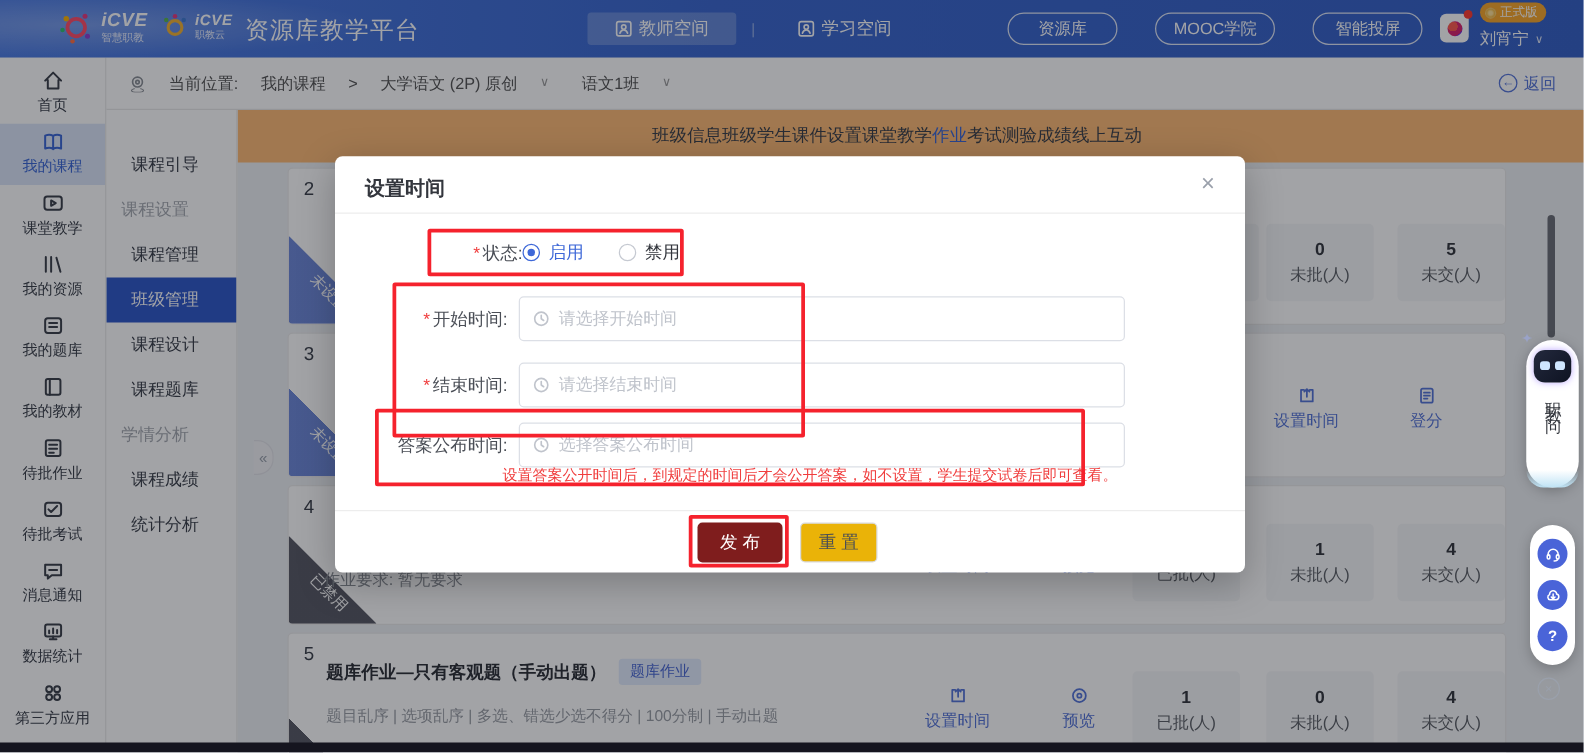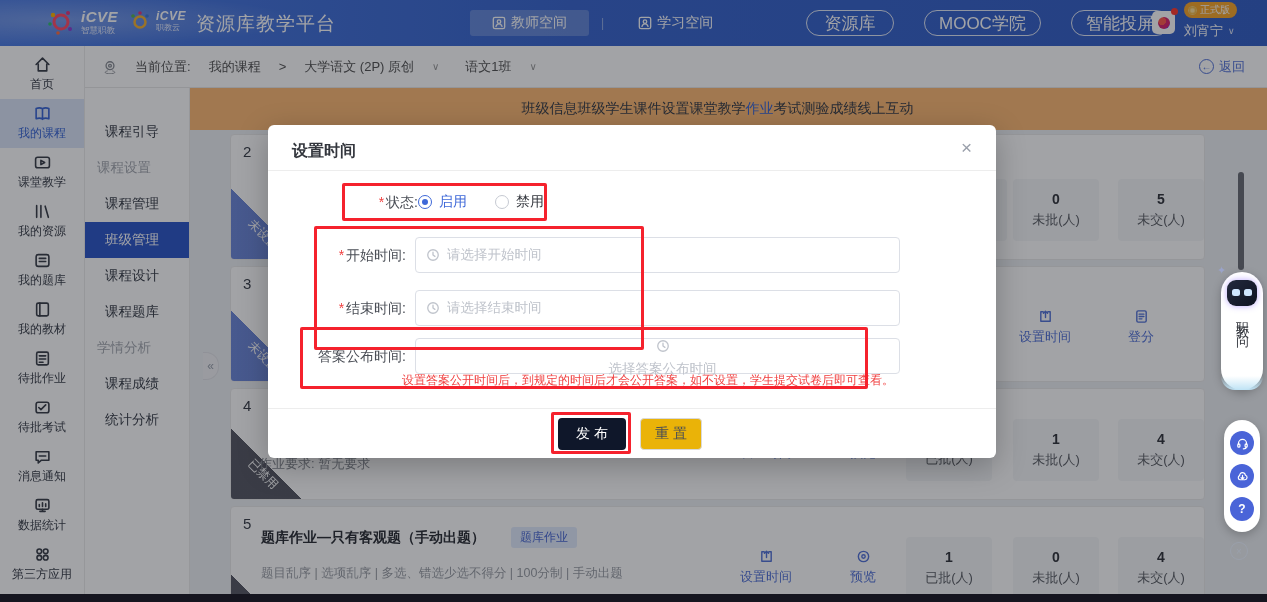--- a/index.html
+++ b/index.html
@@ -18,21 +18,21 @@
   .logo-brand { color:#fff; font-weight:bold; font-size:15px; font-style:italic; letter-spacing:.5px;}
   .logo-sub { color:#e8eeff; font-size:8.5px; margin-top:2px; }
   .logo2 .logo-brand { font-size:12px; } .logo2 .logo-sub{ font-size:8px; }
   .app-title { position:absolute; left:196px; top:11px; color:#fff; font-size:19px; letter-spacing:1px; }
   .space-nav { position:absolute; left:470px; top:10px; display:flex; align-items:center; gap:12px; }
   .space-btn { display:flex; align-items:center; gap:5px; color:#fff; font-size:14px; padding:4px 22px; border-radius:3px; cursor:pointer; }
   .space-btn.active { background:rgba(255,255,255,.22); }
   .nav-divider { color:rgba(255,255,255,.45); font-size:12px; }
   .pill-group { position:absolute; left:806px; top:10px; display:flex; gap:30px; }
   .pill { min-width:88px; height:26px; border:1px solid rgba(255,255,255,.85); border-radius:13px;
-          color:#fff; font-size:17px; display:flex; align-items:center; justify-content:center; padding:0 14px; cursor:pointer;}
+          color:#fff; font-size:13px; display:flex; align-items:center; justify-content:center; padding:0 14px; cursor:pointer;}
   .appicon { position:absolute; left:1152px; top:11px; width:23px; height:23px; background:#fff; border-radius:5px;
              display:flex; align-items:center; justify-content:center; cursor:pointer; }
   .appicon .dot { width:12px; height:12px; border-radius:50%;
              background:radial-gradient(circle at 35% 35%, #ff5a4e 0 35%, #d8246e 36% 70%, #7a2ccf 71%); }
   .appicon .badge-dot { position:absolute; right:-3px; top:-3px; width:7px; height:7px; background:#ff3b30; border-radius:50%; }
   .user { position:absolute; left:1184px; top:2px; display:flex; flex-direction:column; align-items:flex-start; cursor:pointer;}
   .ver-badge { display:flex; align-items:center; gap:3px; background:#f7a62b; color:#fff; font-size:10px;
                border-radius:8px; padding:1px 7px 1px 4px; }
   .medal { width:9px; height:9px; border-radius:50%; background:radial-gradient(circle,#ffe29a 30%,#f0b53a 70%); border:1px solid #fff3; }
   .user-name { color:#fff; font-size:13px; margin-top:4px; display:flex; gap:5px; align-items:center;}
@@ -79,21 +79,21 @@
   .corner span { position:absolute; left:-18px; bottom:16px; width:100px; transform:rotate(45deg);
                  color:#fff; font-size:12px; text-align:center; }
   .statbox { position:absolute; width:86px; height:62px; background:#f6f7f9; border-radius:4px;
              display:flex; flex-direction:column; align-items:center; justify-content:center; gap:4px; }
   .statbox .v { font-size:14px; color:#33363d; font-weight:bold; min-height:14px;}
   .statbox .l { font-size:13px; color:#5c6066; }
   .act { position:absolute; width:64px; display:flex; flex-direction:column; align-items:center; gap:4px;
          color:#5574d8; font-size:13px; cursor:pointer; }
   .act svg { width:15px; height:15px; stroke:#5574d8; }
   .note { position:absolute; font-size:13px; color:#8a8e95; }
-  .card-title { position:absolute; font-size:14px; font-weight:bold; color:#2c2f36; display:flex; align-items:center; gap:26px;justify-content:center;}
+  .card-title { position:absolute; font-size:14px; font-weight:bold; color:#2c2f36; display:flex; align-items:center; gap:10px;justify-content:center;}
   .tag { background:#e3ecfd; color:#4a69d4; font-size:12px; font-weight:normal; padding:2px 9px; border-radius:3px; }
   .meta { position:absolute; font-size:12.5px; color:#9a9ea5; }
   .scroll-thumb { position:absolute; left:1238px; top:172px; width:6px; height:98px; background:#6b6e76; border-radius:3px; z-index:6;}
 
   
   .overlay { position:absolute; inset:0; background:rgba(10,12,22,.38); z-index:40; }
   .bottom-strip { position:absolute; left:0; top:594px; width:1267px; height:8px; background:#15151f; z-index:45; }
   .modal { position:absolute; left:268px; top:125px; width:728px; height:333px; background:#fff; border-radius:6px;
            box-shadow:0 8px 30px rgba(0,0,0,.25); z-index:50; }
   .modal-title { position:absolute; left:24px; top:16px; font-size:16px; font-weight:bold; color:#33363d; }
@@ -108,21 +108,21 @@
   .radio.checked .rdot { border-color:#3e68d8; }
   .radio.checked .rdot::after { content:""; position:absolute; left:3px; top:3px; width:6px; height:6px; border-radius:50%; background:#3e68d8; }
   .radio.checked { color:#3e68d8; }
   .input { position:absolute; left:147px; width:485px; height:36px; border:1px solid #dcdfe6; border-radius:4px;
            display:flex; align-items:center; padding-left:10px; gap:7px; background:#fff; cursor:text;}
   .input svg { width:14px; height:14px; stroke:#c0c4cc; flex:none;}
   .placeholder { font-size:13.5px; color:#bfc3cb; }
   .hint { position:absolute; left:134px; top:247px; font-size:12px; color:#f03e3e; white-space:nowrap; }
   .btn { position:absolute; height:32px; border-radius:4px; font-size:14px; display:flex; align-items:center;
          justify-content:center; letter-spacing:4px; padding-left:4px; cursor:pointer; }
-  .btn-publish { left:290px; top:293px; width:68px; background:#0f172a; color:#fff; }
+  .btn-publish { left:290px; top:293px; width:68px; background:#7f1d1d; color:#fff; }
   .btn-reset { left:372px; top:293px; width:62px; background:#eab308; color:#4a4e56; border:1px solid #d9d9d9; }
 
   
   .anno { position:absolute; border:3px solid #f5222d; border-radius:2px; z-index:60; pointer-events:none; }
   .anno1 { left:342px; top:183px; width:205px; height:38px; }
   .anno2 { left:314px; top:226px; width:330px; height:124px; }
   .anno3 { left:300px; top:327px; width:568px; height:62px; }
   .anno4 { left:551px; top:412px; width:80px; height:42px; }
 
   
@@ -505,21 +505,21 @@
       <svg viewBox="0 0 16 16">
           <circle cx="8" cy="8" r="6"></circle>
           <path d="M8 4.8V8l2.2 1.6"></path>
         </svg>
       <span class="placeholder">请选择结束时间</span>
     </div>
 
     <div class="f-label" style="left:28px;top:223px;">
       <span>答案公布时间:</span>
     </div>
-    <div class="input" style="top:213px;flex-direction:column;">
+    <div class="input" style="top:213px;">
       <svg viewBox="0 0 16 16">
           <circle cx="8" cy="8" r="6"></circle>
           <path d="M8 4.8V8l2.2 1.6"></path>
         </svg>
       <span class="placeholder">选择答案公布时间</span>
     </div>
     <div class="hint">设置答案公开时间后，到规定的时间后才会公开答案，如不设置，学生提交试卷后即可查看。</div>
 
     <div class="modal-hr2"></div>
     <div class="btn btn-publish">发布</div>

